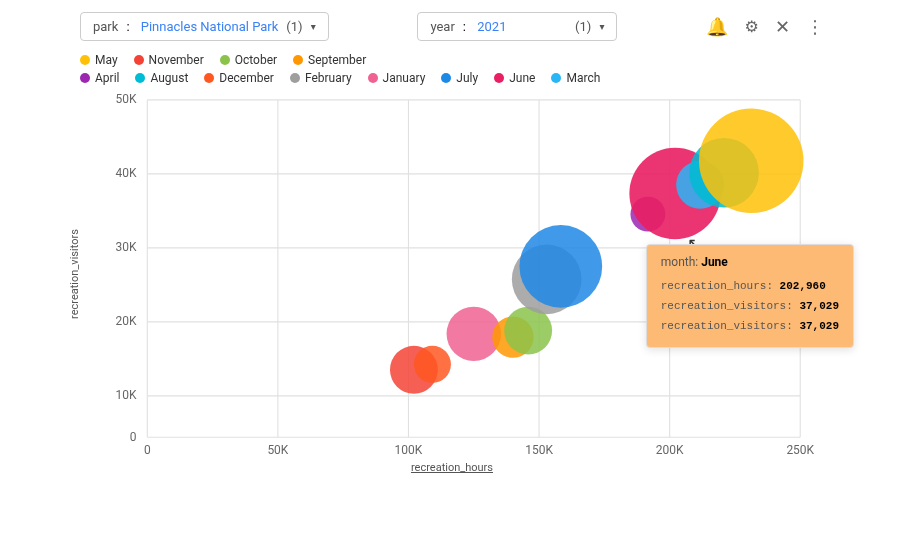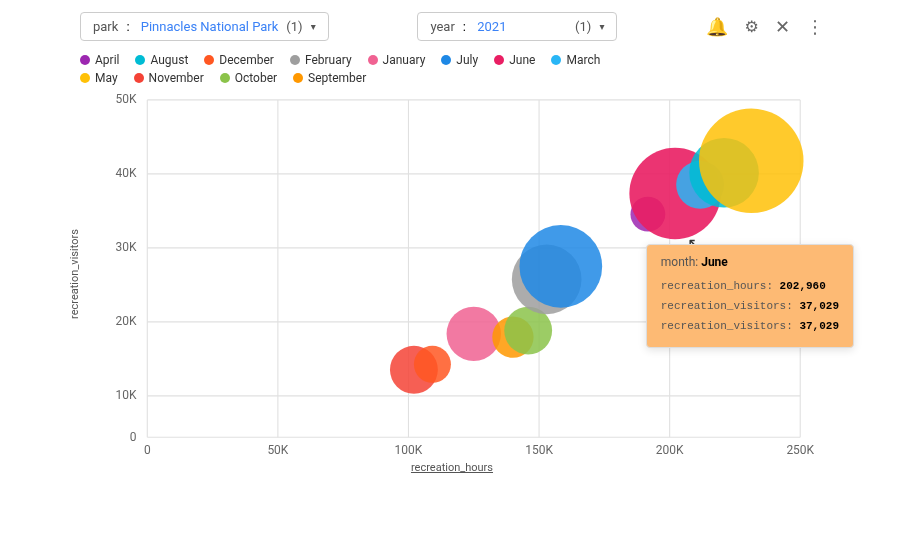--- a/index.html
+++ b/index.html
@@ -169,20 +169,38 @@
     <span title="alerts">🔔</span>
     <span title="filter" style="font-size:16px;">⚙</span>
     <span title="settings">✕</span>
     <span title="more">⋮</span>
   </div>
 </div>
 
 <div class="legend" id="legend-container">
 <div style="display: flex; gap: 16px; align-items: center;">
       <div class="legend-item">
+        <div class="legend-dot" style="background: rgb(255, 193, 7);"></div>
+        <span>May</span>
+      </div>
+      <div class="legend-item">
+        <div class="legend-dot" style="background: rgb(244, 67, 54);"></div>
+        <span>November</span>
+      </div>
+      <div class="legend-item">
+        <div class="legend-dot" style="background: rgb(139, 195, 74);"></div>
+        <span>October</span>
+      </div>
+      <div class="legend-item">
+        <div class="legend-dot" style="background: rgb(255, 152, 0);"></div>
+        <span>September</span>
+      </div>
+    </div>
+    <div style="display: flex; gap: 16px; align-items: center;">
+      <div class="legend-item">
         <div class="legend-dot" style="background: rgb(156, 39, 176);"></div>
         <span>April</span>
       </div>
       <div class="legend-item">
         <div class="legend-dot" style="background: rgb(0, 188, 212);"></div>
         <span>August</span>
       </div>
       <div class="legend-item">
         <div class="legend-dot" style="background: rgb(255, 87, 34);"></div>
         <span>December</span>
@@ -199,38 +217,20 @@
         <div class="legend-dot" style="background: rgb(30, 136, 229);"></div>
         <span>July</span>
       </div>
       <div class="legend-item">
         <div class="legend-dot" style="background: rgb(233, 30, 99);"></div>
         <span>June</span>
       </div>
       <div class="legend-item">
         <div class="legend-dot" style="background: rgb(41, 182, 246);"></div>
         <span>March</span>
-      </div>
-    </div>
-    <div style="display: flex; gap: 16px; align-items: center;">
-      <div class="legend-item">
-        <div class="legend-dot" style="background: rgb(255, 193, 7);"></div>
-        <span>May</span>
-      </div>
-      <div class="legend-item">
-        <div class="legend-dot" style="background: rgb(244, 67, 54);"></div>
-        <span>November</span>
-      </div>
-      <div class="legend-item">
-        <div class="legend-dot" style="background: rgb(139, 195, 74);"></div>
-        <span>October</span>
-      </div>
-      <div class="legend-item">
-        <div class="legend-dot" style="background: rgb(255, 152, 0);"></div>
-        <span>September</span>
       </div>
     </div>
   </div>
 
 <div style="position:relative; margin: 0 80px 0 80px; height: 370px;">
   <div class="y-axis-label">recreation_visitors</div>
 
   <svg class="chart-svg" viewBox="0 0 680 340" preserveAspectRatio="xMidYMid meet">
 
     <line x1="60" y1="10" x2="660" y2="10" stroke="#e0e0e0" stroke-width="1"></line>

